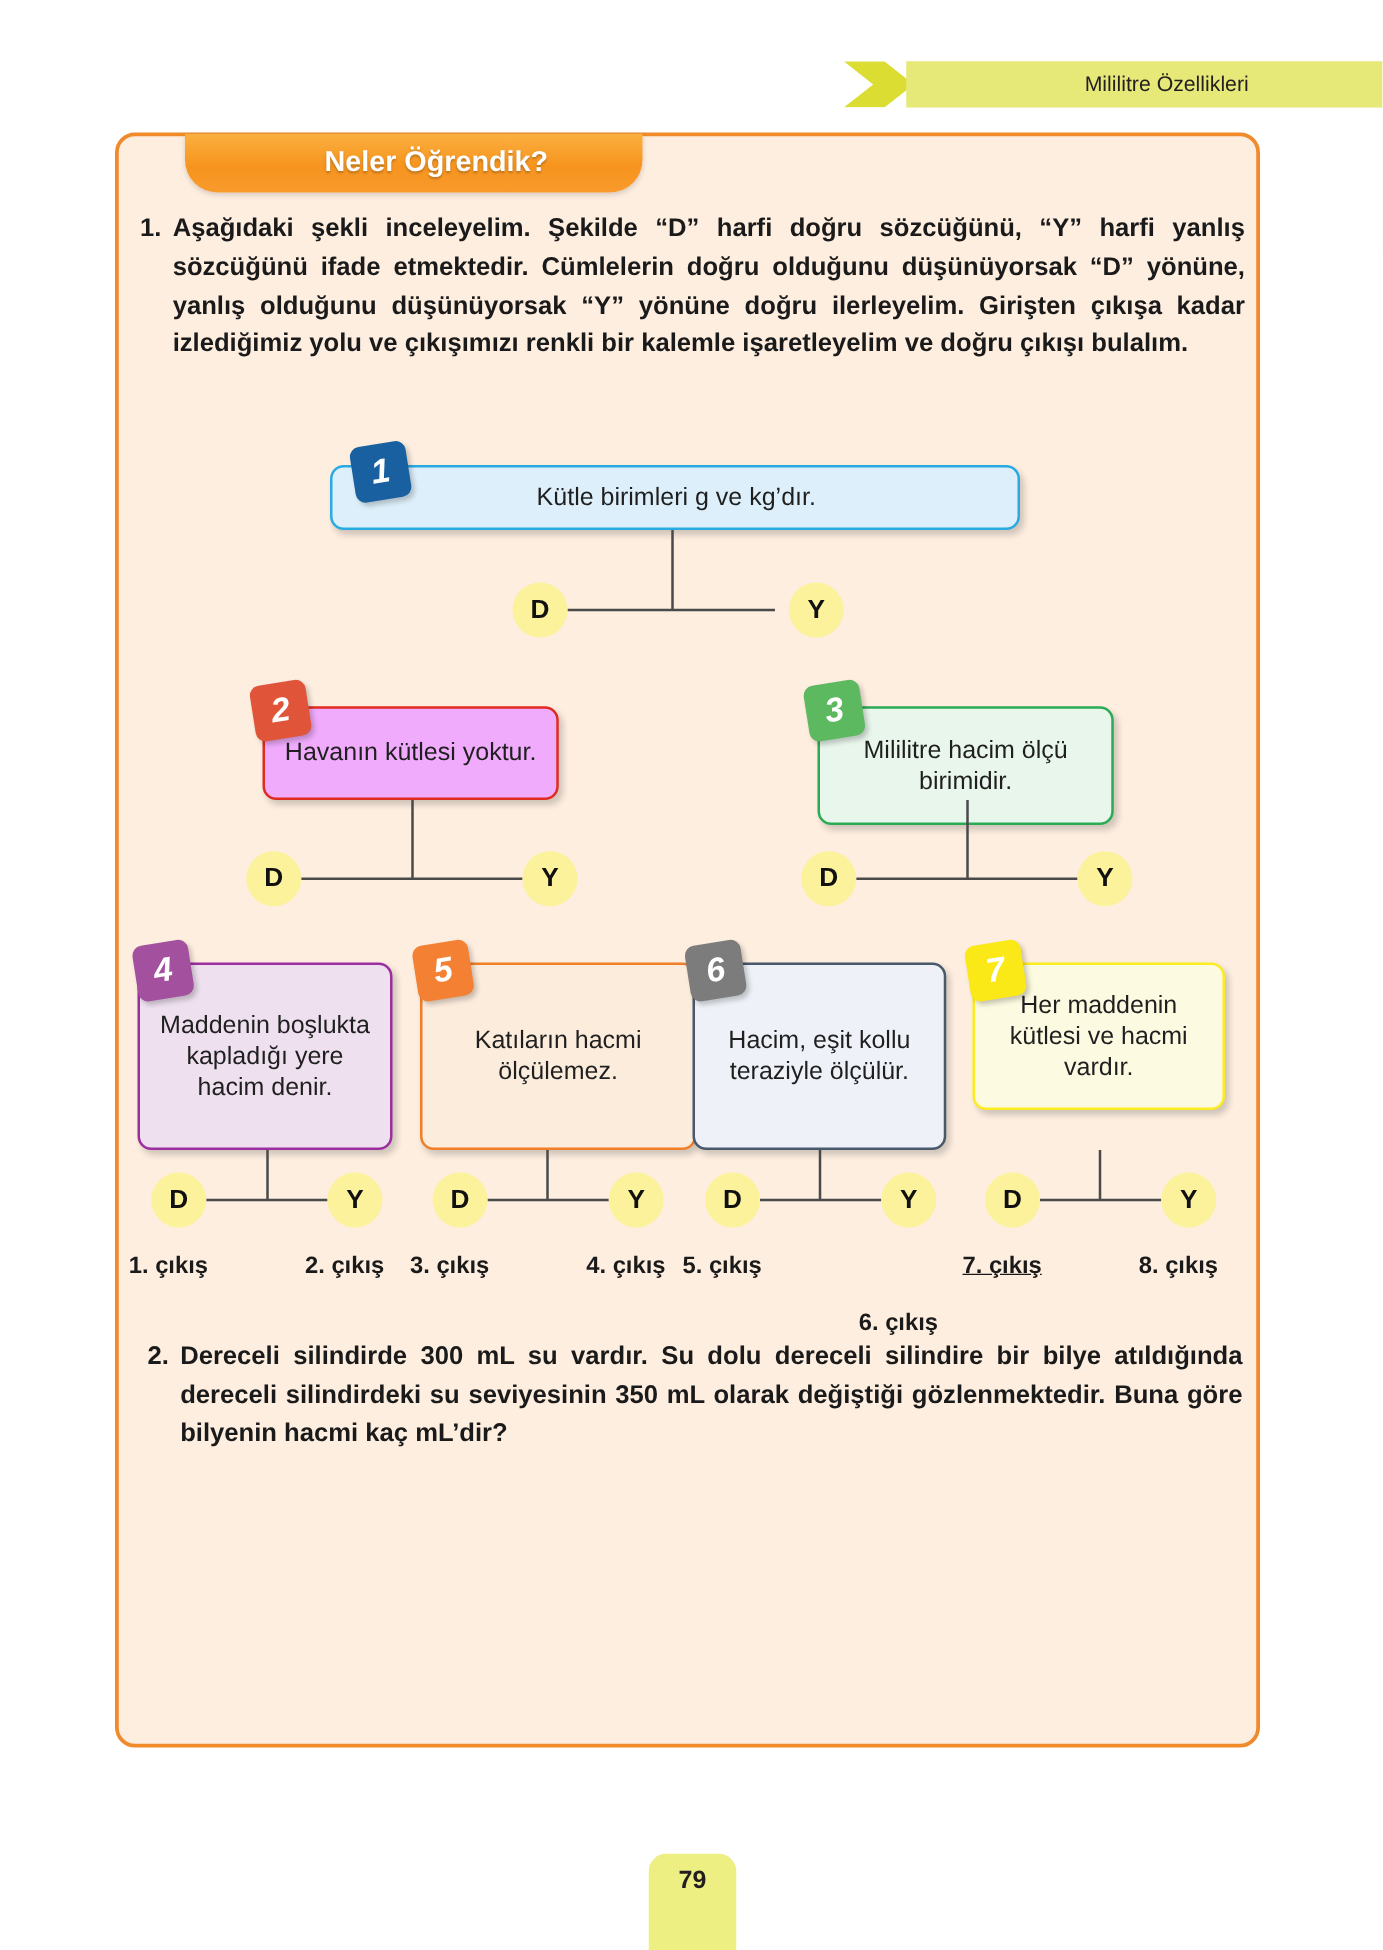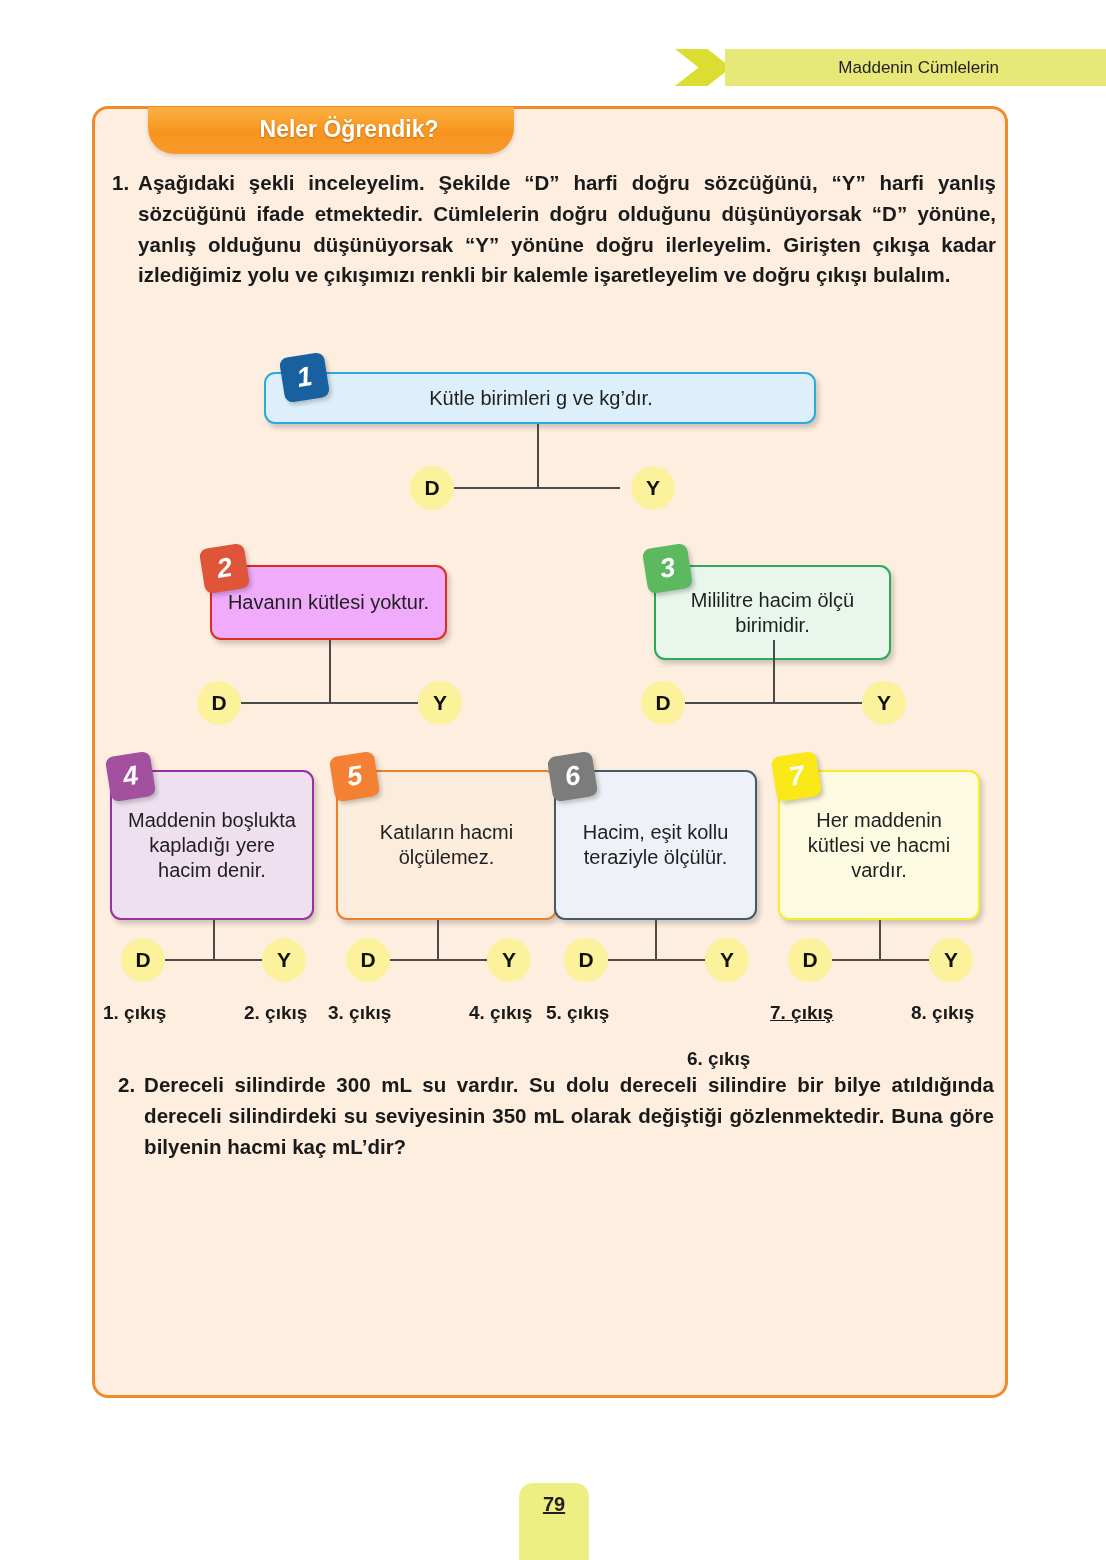--- a/index.html
+++ b/index.html
@@ -205,30 +205,29 @@
     border-radius: 14px 14px 0 0;
   }
   #page-number {
     position: absolute;
     left: 0; right: 0;
     top: 10px;
     text-align: center;
     font-size: 20px;
     font-weight: bold;
     color: #231f20;
-    text-decoration: underline;
   }
 </style>
 </head>
 <body>
 
 <div id="top-banner">
   <div id="banner-chevron"></div>
   <div id="banner-band"></div>
-  <div id="banner-title">Maddenin Cümlelerin</div>
+  <div id="banner-title">Mililitre Özellikleri</div>
 </div>
 
 <div id="content-panel"></div>
 
 <div id="section-tab">
   <div id="section-tab-label">Neler Öğrendik?</div>
 </div>
 
 <div class="question" id="question-1">
   <span class="q-num">1.</span>
@@ -321,21 +320,21 @@
   </div>
   <div class="v-line" style="left:563px; top:814px; height:40px;"></div>
   <div class="h-line" style="left:516px; top:853px; width:97px;"></div>
   <div class="dy-node" style="left:472px; top:832px;">
     <span>D</span>
   </div>
   <div class="dy-node" style="left:613px; top:832px;">
     <span>Y</span>
   </div>
 
-  <div class="stmt-box" style="left:686px; top:664px; width:202px; height:150px; background:#fdfae2; border:2px solid #fbed21;">
+  <div class="stmt-box" style="left:686px; top:664px; width:202px; height:118px; background:#fdfae2; border:2px solid #fbed21;">
     <span class="stmt-text">Her maddenin kütlesi ve hacmi vardır.</span>
   </div>
   <div class="num-tag" style="left:682px; top:648px; background:#fbe817;">
     <span>7</span>
   </div>
   <div class="v-line" style="left:787px; top:814px; height:40px;"></div>
   <div class="h-line" style="left:740px; top:853px; width:97px;"></div>
   <div class="dy-node" style="left:696px; top:832px;">
     <span>D</span>
   </div>

